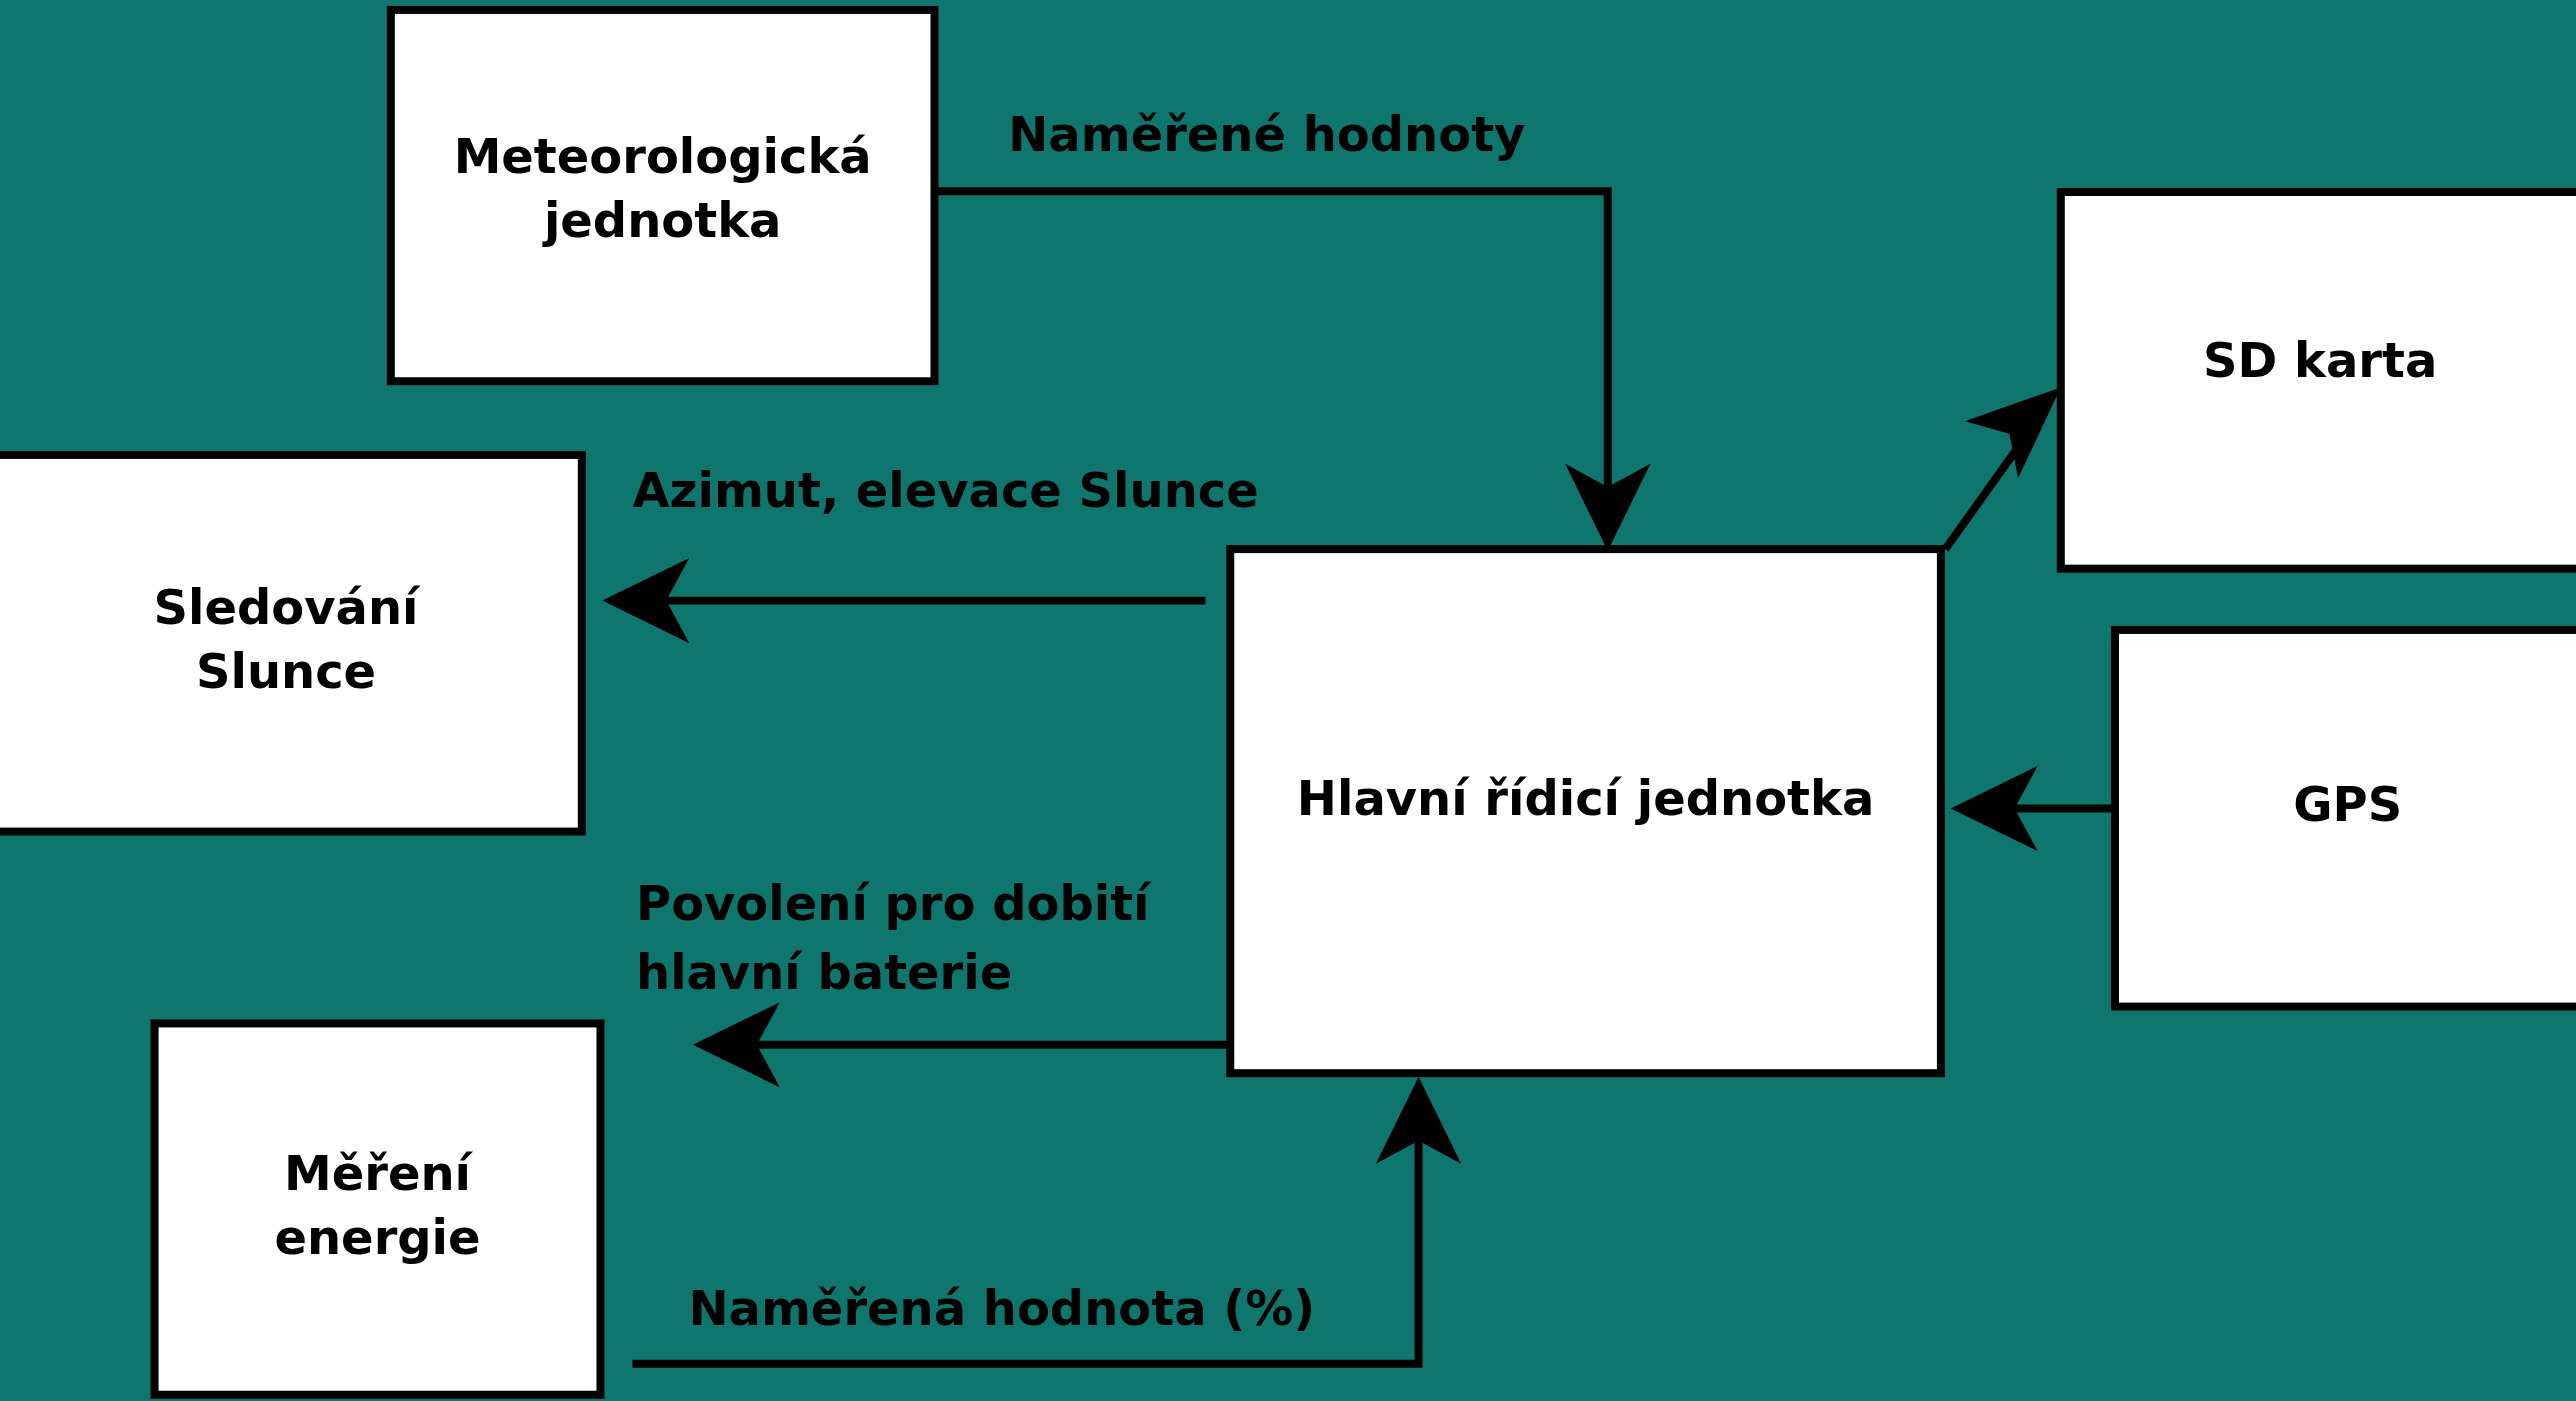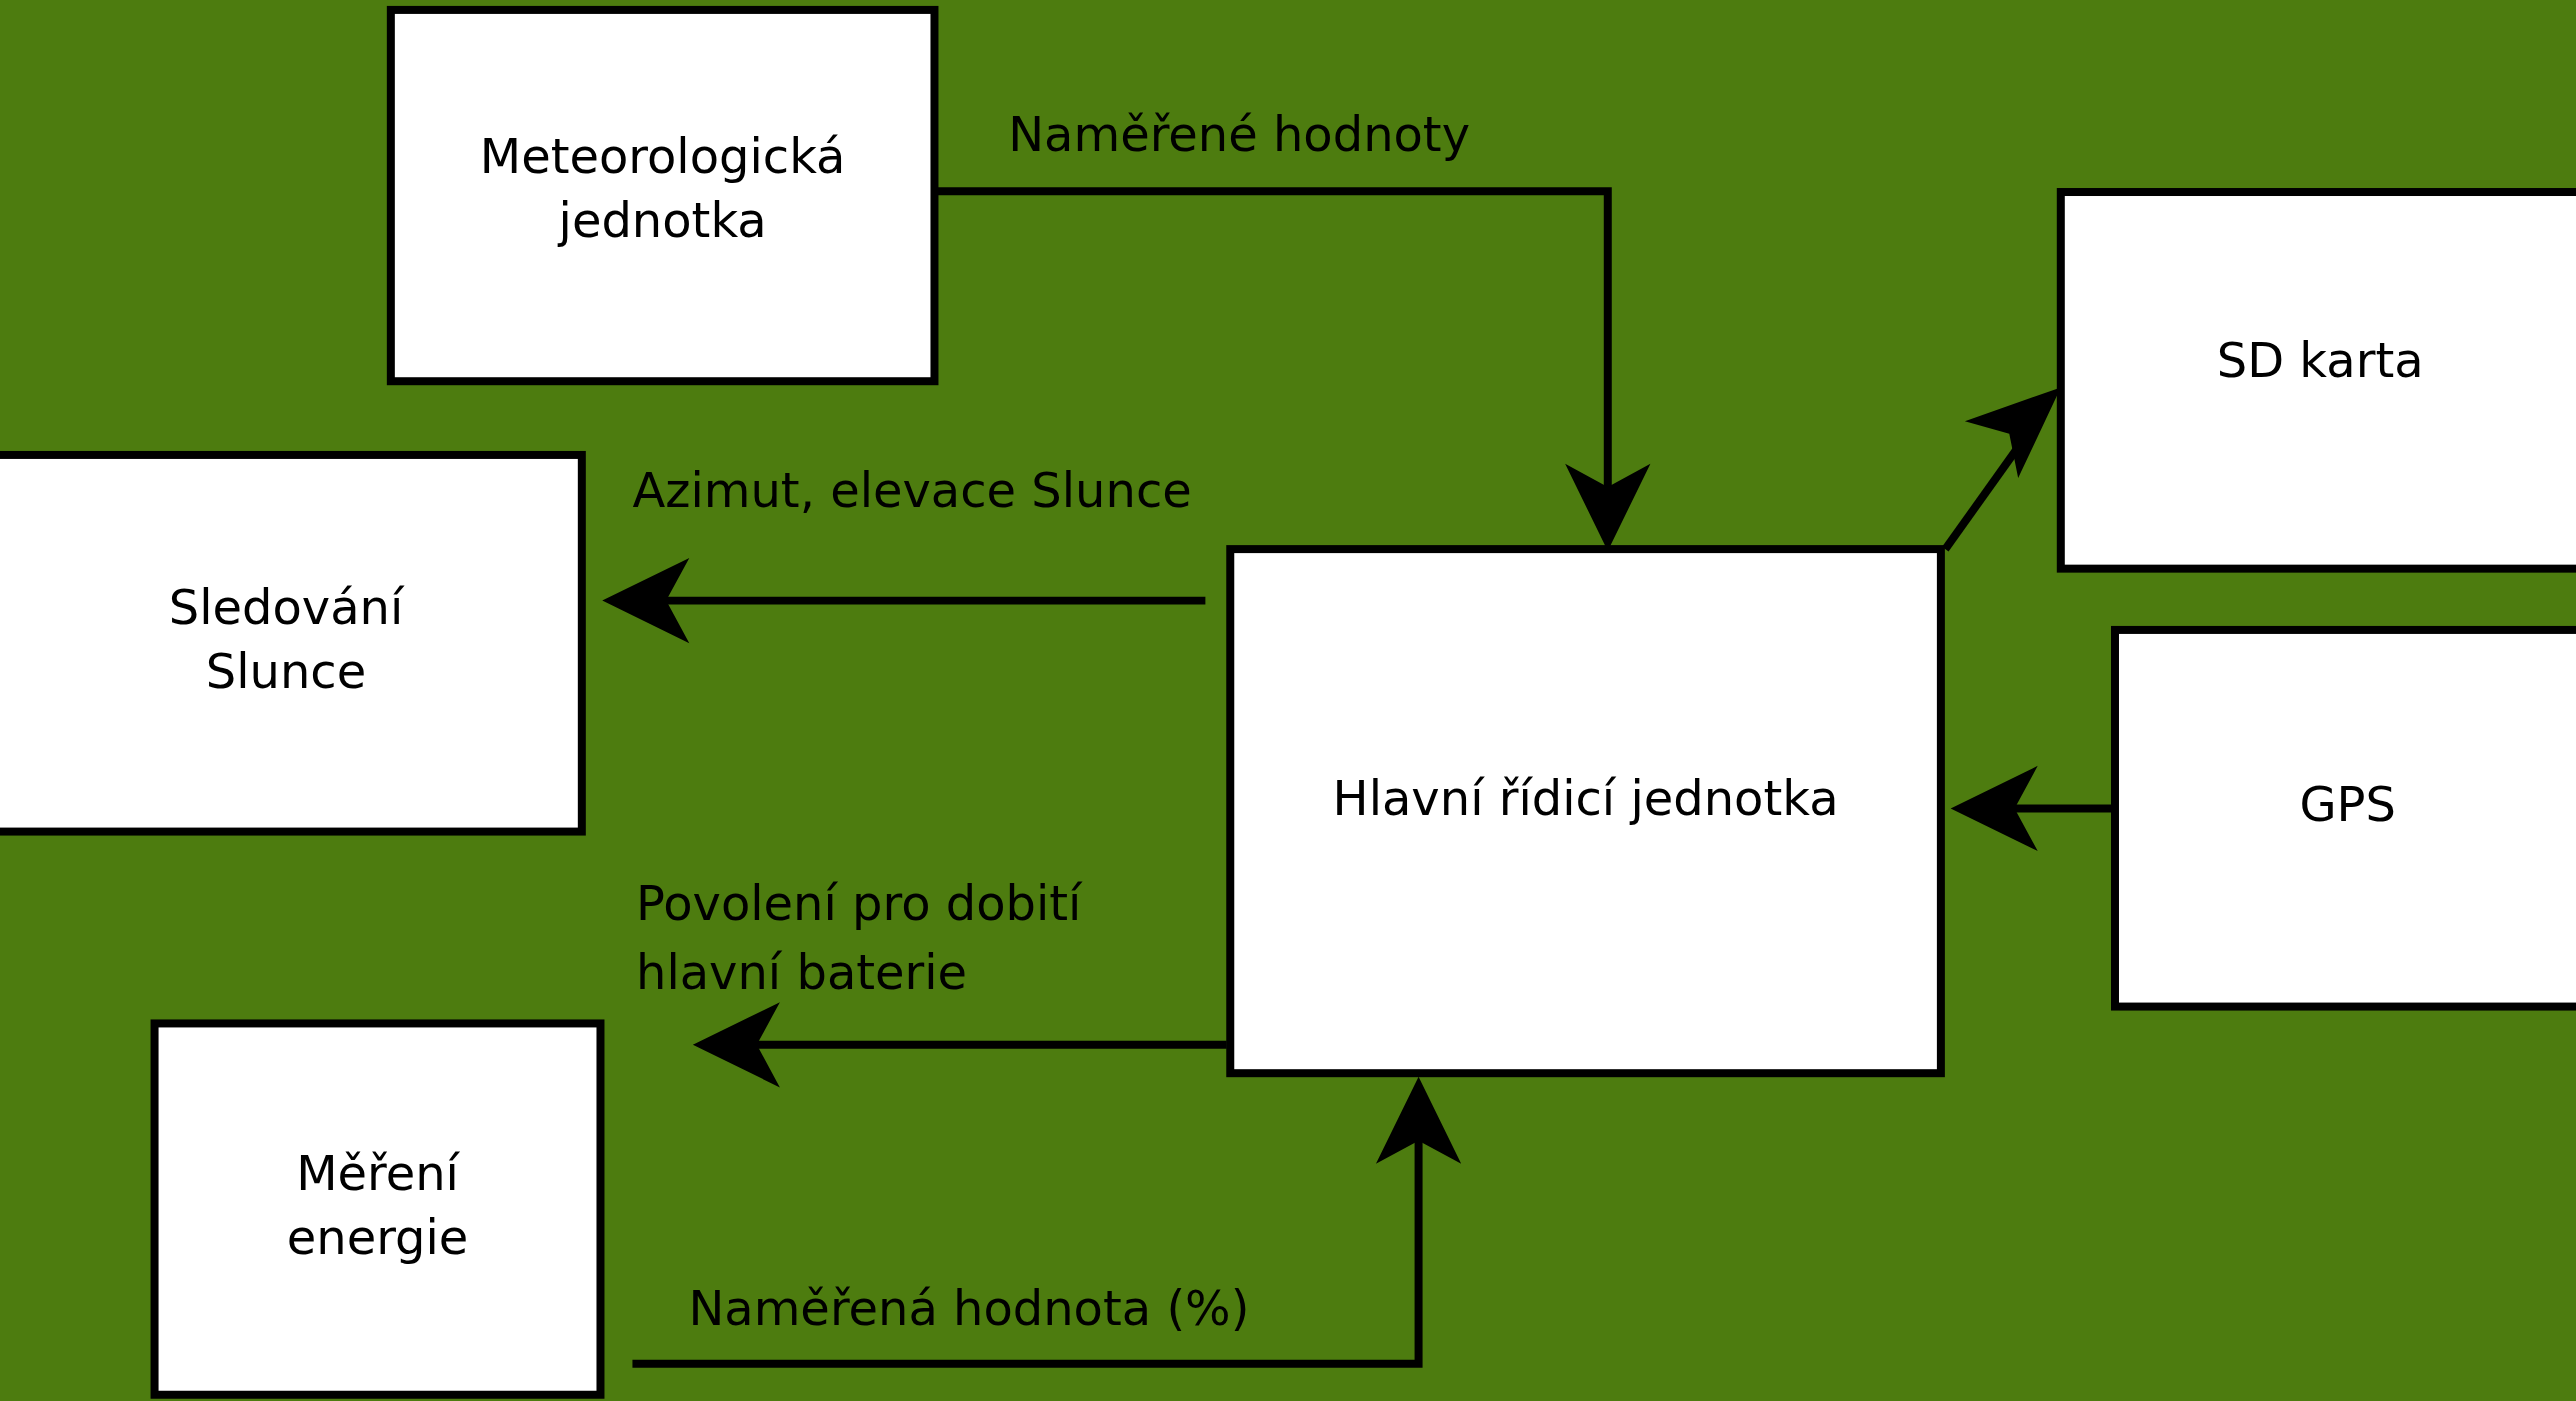--- a/index.html
+++ b/index.html
@@ -4,23 +4,24 @@
 <style>
   html, body {
     margin: 0;
     padding: 0;
     background: #ffffff;
   }
   #stage {
     position: relative;
     width: 2576px;
     height: 1402px;
-    background: #4d7c0f;
+    background: #0f766e;
     overflow: hidden;
     font-family: "DejaVu Sans", sans-serif;
+    font-weight: bold;
   }
   svg#diagram {
     position: absolute;
     top: 0;
     left: 0;
     width: 2576px;
     height: 1402px;
     display: block;
   }
   .node-rect {

